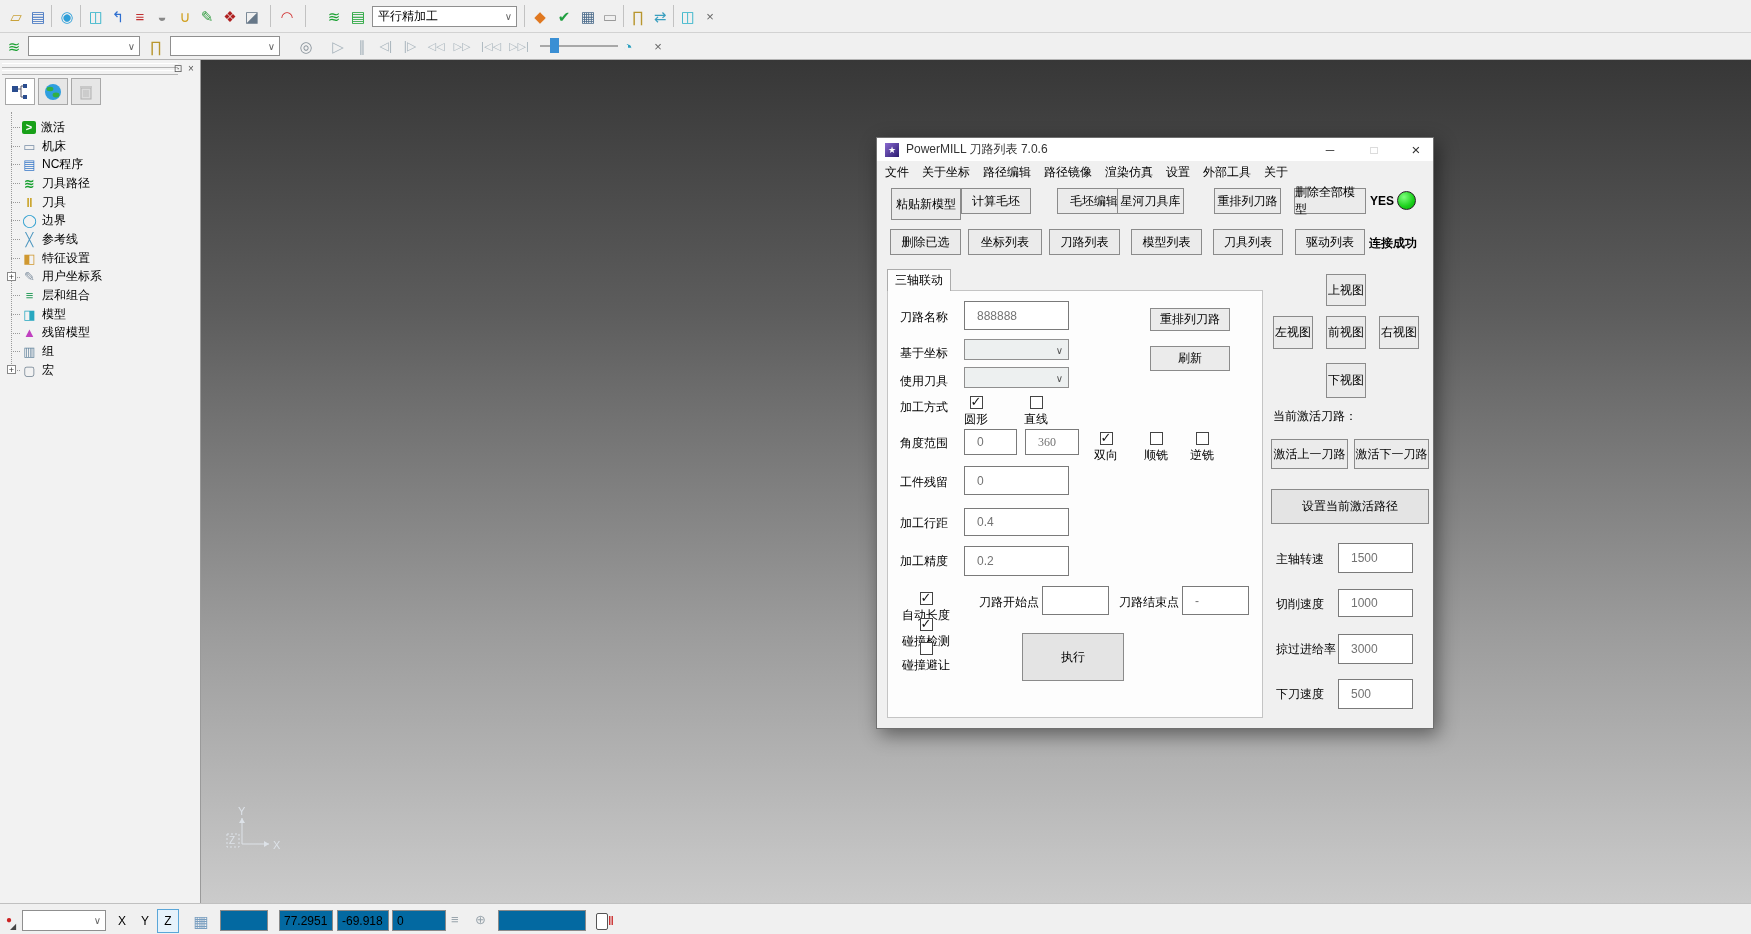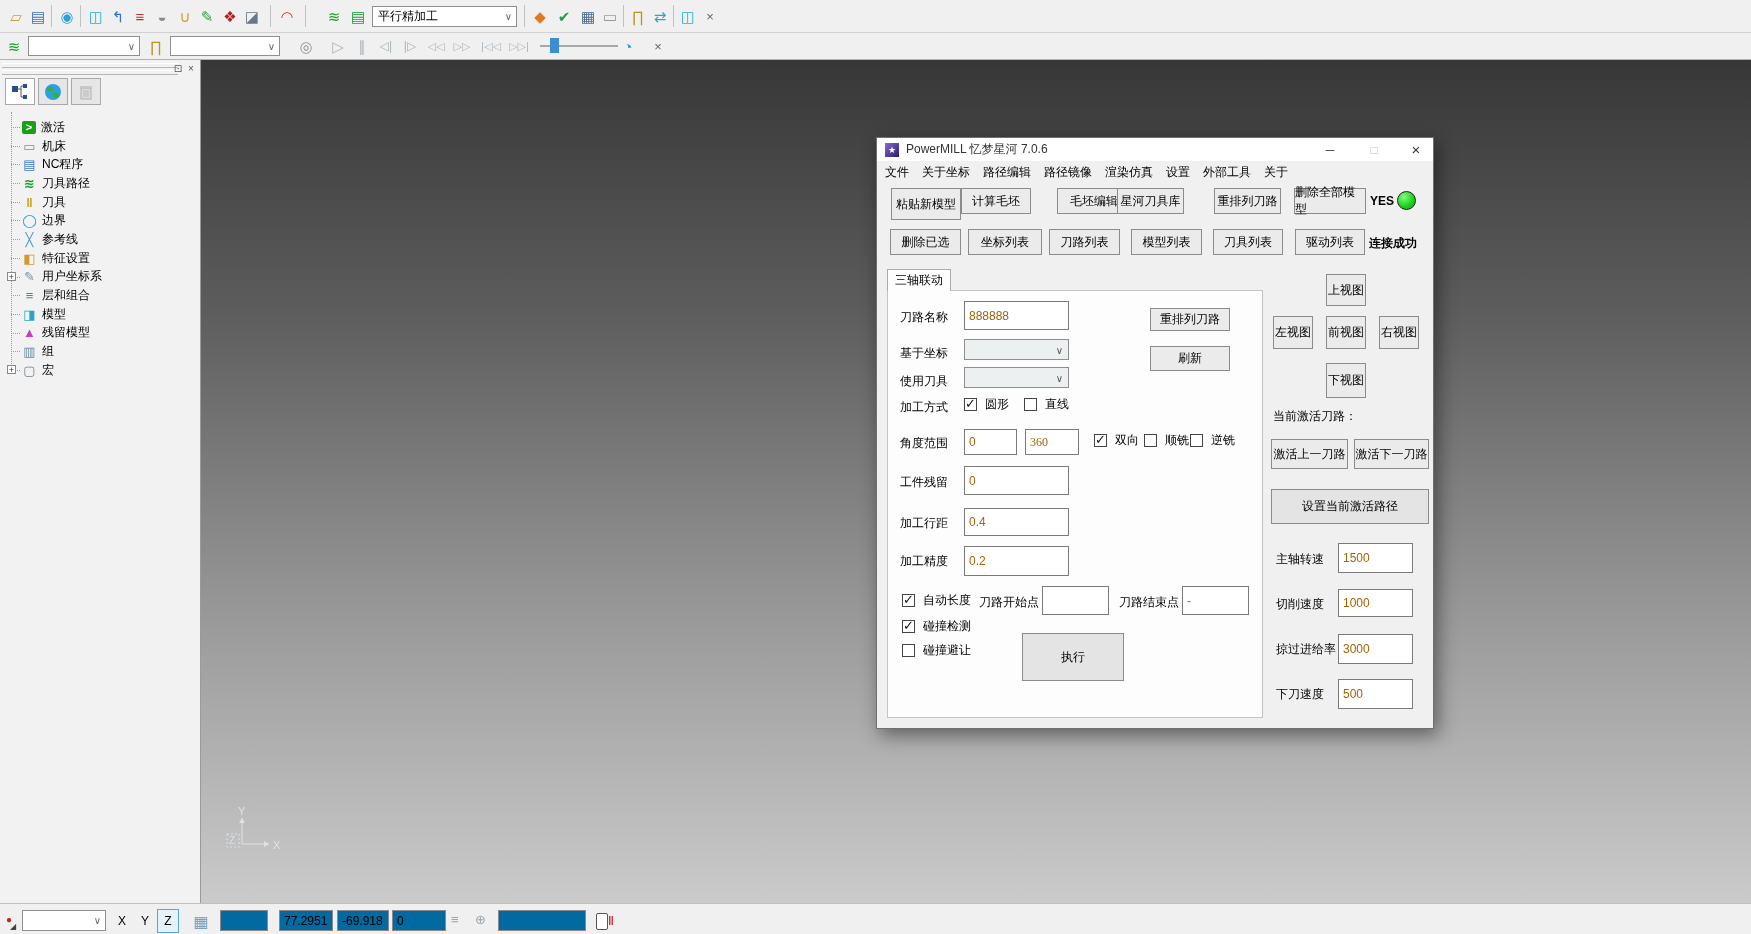--- a/index.html
+++ b/index.html
@@ -43,24 +43,24 @@
   .dmenu{position:absolute;left:8px;top:23px;height:22px;display:flex;gap:13px;align-items:center;font-size:12px;}
   .dmenu span{cursor:default;}
   .btn{position:absolute;display:flex;align-items:center;justify-content:center;background:#ebebeb;border:1px solid #8b8b8b;font-size:12px;color:#000;box-sizing:border-box;cursor:default;}
   .lbl{position:absolute;font-size:12px;color:#000;white-space:nowrap;}
   .magenta{color:#000000;font-weight:bold;font-size:12px;}
   .led{position:absolute;width:19px;height:19px;border-radius:50%;background:radial-gradient(circle at 35% 30%,#7dff7d,#19cf19 60%,#0fa50f);border:1px solid #222;box-sizing:border-box;}
   .dtabs{position:absolute;left:10px;top:131px;display:flex;align-items:flex-end;flex-direction:column;}
   .dtab{height:20px;padding:0 7px;border:1px solid #ababab;border-bottom:none;background:#f0f0f0;font-size:12px;display:flex;align-items:center;margin-right:2px;box-sizing:border-box;}
   .dtab.active{background:#fdfdfd;height:22px;position:relative;z-index:3;}
   .dpanel{position:absolute;left:10px;top:152px;width:376px;height:428px;background:#fdfdfd;border:1px solid #c4c4c4;box-sizing:border-box;}
-  .inp{position:absolute;background:#fff;border:1px solid #7a7a7a;font-size:12px;padding:0 4px;box-sizing:border-box;font-family:inherit;color:#a16207;outline:none;}
+  .inp{position:absolute;background:#fff;border:1px solid #7a7a7a;font-size:12px;padding:0 12px;box-sizing:border-box;font-family:inherit;color:#737373;outline:none;}
   .combo{position:absolute;background:#edf0f0;border:1px solid #8f8f8f;box-sizing:border-box;}
   .combo::after{content:"∨";position:absolute;right:5px;top:50%;transform:translateY(-50%);font-size:10px;color:#555;}
-  .chkrow{position:absolute;display:flex;align-items:center;gap:8px;font-size:12px;white-space:nowrap;}
+  .chkrow{position:absolute;display:flex;align-items:center;gap:2px;font-size:12px;white-space:nowrap;flex-direction:column;}
   .box{width:13px;height:13px;border:1px solid #444;background:#fff;position:relative;box-sizing:border-box;flex:0 0 auto;}
   .box.on::after{content:"✓";position:absolute;left:0px;top:-3px;font-size:13px;font-weight:bold;color:#111;}
   
   #sbar{position:absolute;left:0;top:903px;width:1751px;height:31px;background:#f0f0f0;border-top:1px solid #c0c0c0;box-sizing:border-box;}
   .sfield{position:absolute;top:6px;height:21px;background:#0369a1;border:1px solid #8a8a8a;font-size:12px;padding:0 4px;box-sizing:border-box;font-family:inherit;color:#000;outline:none;}
   .sbtn{position:absolute;top:5px;width:20px;height:22px;border:1px solid transparent;display:flex;align-items:center;justify-content:center;font-size:12px;}
   .sbtn.active{border:1px solid #5aa6d8;background:#e6f2fb;}
   .sicon{position:absolute;display:flex;align-items:center;justify-content:center;color:#9aa5ad;}
   .docicon{position:absolute;left:596px;top:9px;width:10px;height:15px;border:1px solid #555;background:#fff;border-radius:2px;}
   .docicon::after{content:"‖";position:absolute;left:11px;top:0px;color:#c33;font-size:12px;font-weight:bold;}
@@ -226,21 +226,21 @@
       <rect x="2" y="28" width="12" height="13" fill="none" stroke="#dde2e8" stroke-dasharray="2,2"></rect>
       <text x="13" y="9" font-size="11" fill="#dde2e8">Y</text>
       <text x="48" y="43" font-size="11" fill="#dde2e8">X</text>
       <text x="4" y="38" font-size="10" fill="#dde2e8">Z</text>
     </svg>
   </div>
 
   <div id="dlg">
     <div class="dtitle">
       <span class="dlogo">★</span>
-      <span class="txt">PowerMILL 忆梦星河  7.0.6</span>
+      <span class="txt">PowerMILL 刀路列表  7.0.6</span>
     </div>
     <span class="wbtn" style="left:438px">─</span>
     <span class="wbtn" style="left:482px;color:#bbb">□</span>
     <span class="wbtn" style="left:524px;font-size:15px">×</span>
 
     <div class="dmenu">
       <span>文件</span>
       <span>关于坐标</span>
       <span>路径编辑</span>
       <span>路径镜像</span>

